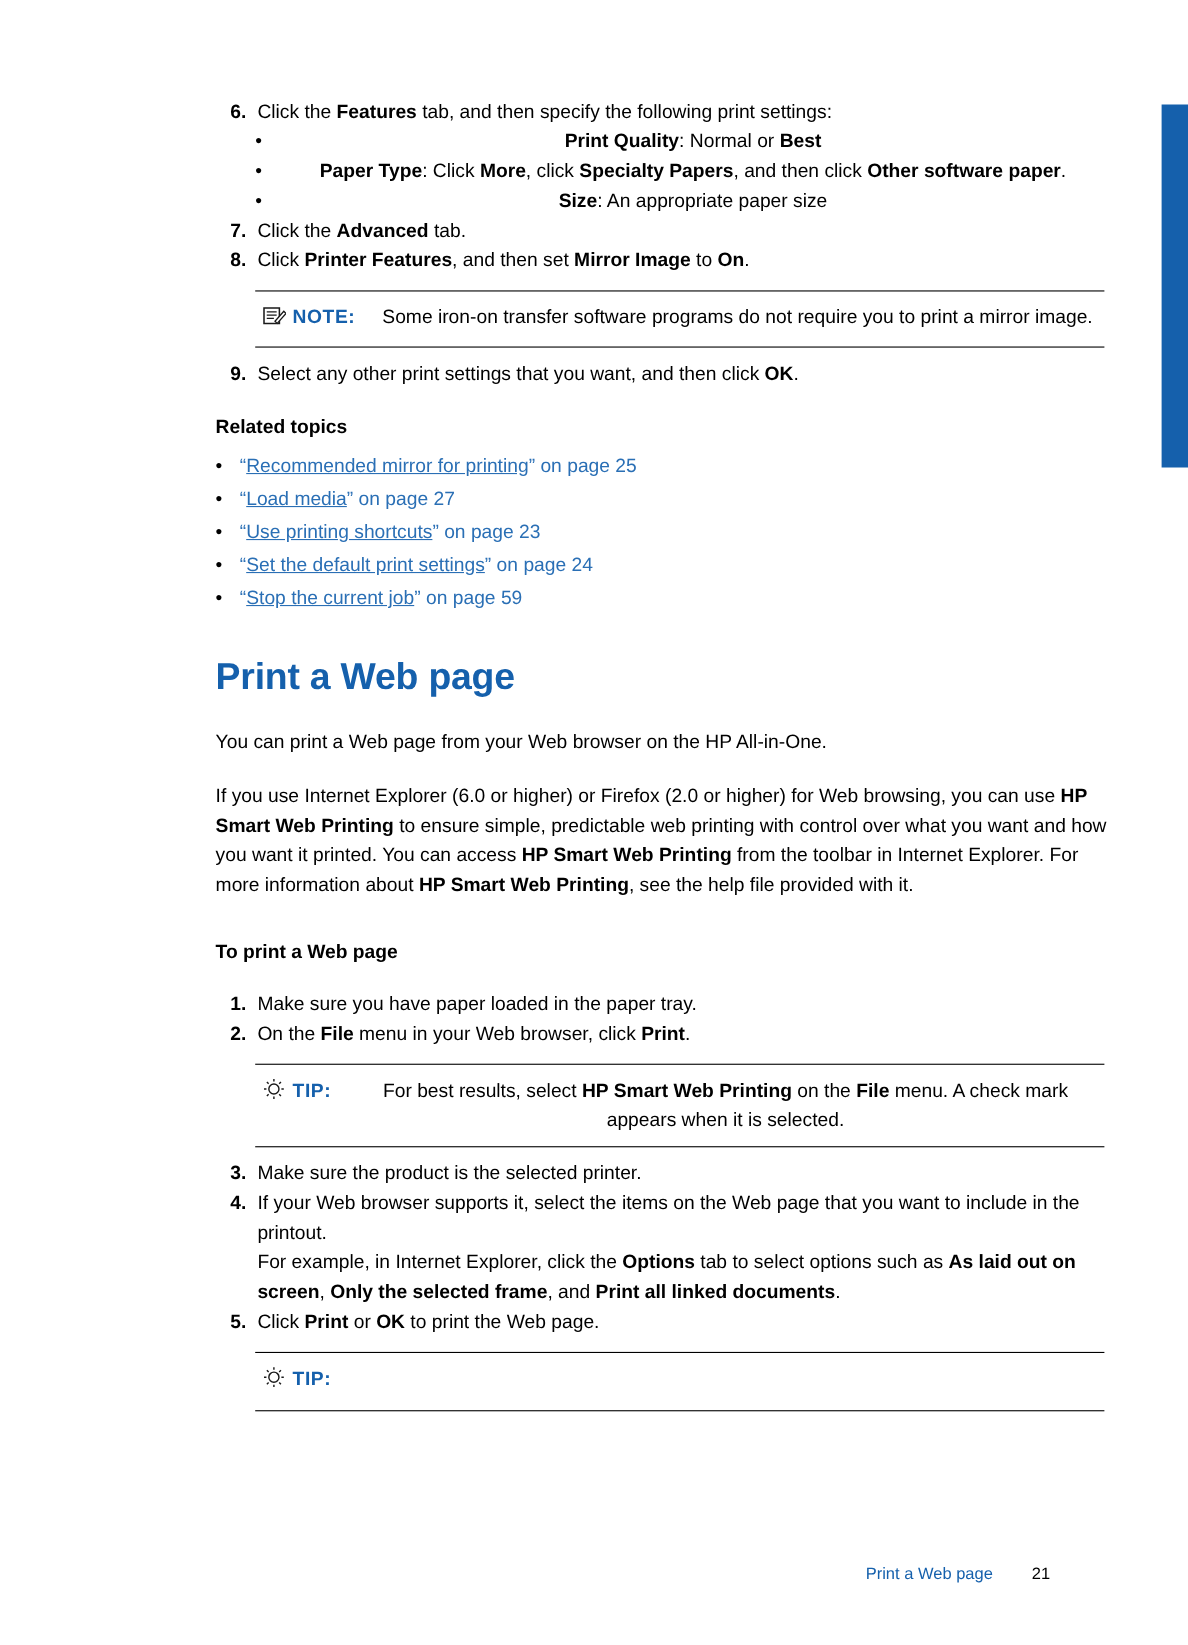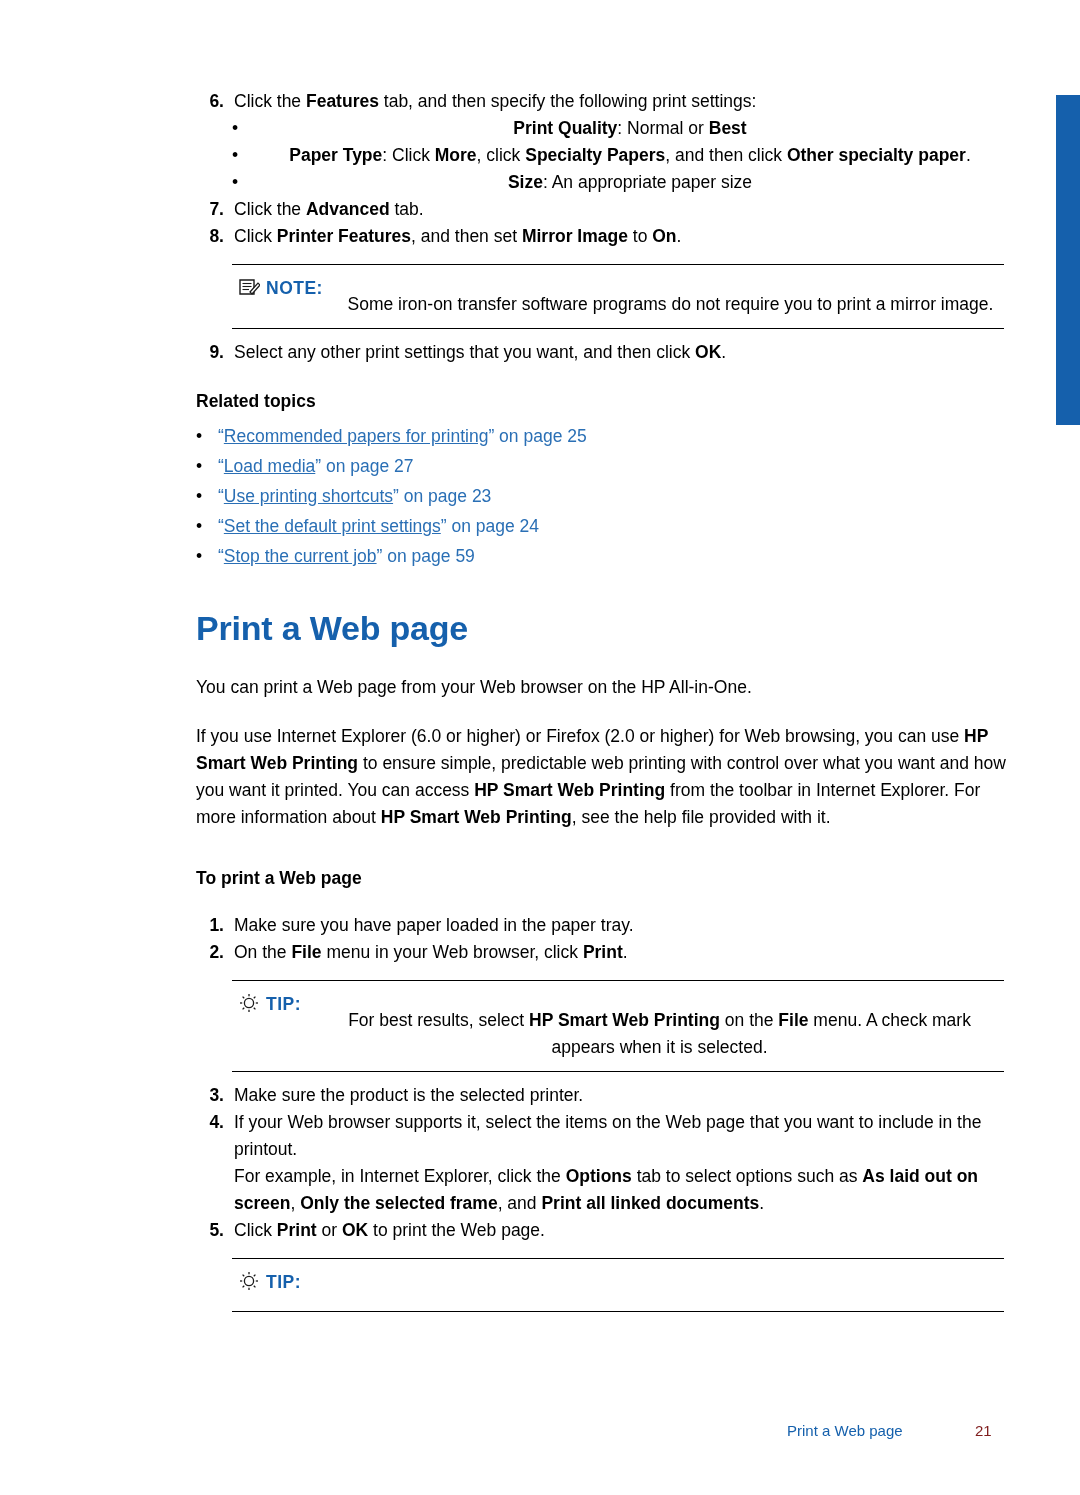--- a/index.html
+++ b/index.html
@@ -102,21 +102,20 @@
   }
   .callout-label {
     color: #1560ac;
     font-weight: bold;
     letter-spacing: 0.5px;
     flex: 0 0 auto;
     padding-right: 14px;
   }
   .callout-text {
     flex: 1;
-    margin-top: 16px;
   }
 
   .spacer-sm { height: 12px; }
   .spacer-md { height: 22px; }
 
   .heading-bold {
     font-size: 17.5px;
     font-weight: bold;
     line-height: 27px;
   }
@@ -175,24 +174,24 @@
   }
   .footer-text {
     position: absolute;
     left: 787px;
     top: 0;
     font-size: 15px;
     color: #1560ac;
   }
   .footer-page {
     position: absolute;
-    left: 975px;
+    left: 938px;
     top: 0;
     font-size: 15px;
-    color: #7f1d1d;
+    color: #000000;
   }
 </style>
 </head>
 <body>
 
 <div class="page">
 
   <div class="side-tab">
     
   </div>
@@ -204,21 +203,21 @@
       <div class="body" id="step6"><span>Click the </span><b>Features</b><span> tab, and then specify the following print settings:</span></div>
     </div>
 
     <ul class="bullets" id="step6bullets">
         <li class="bullet">
           <span class="dot">•</span>
           <span class="btext"><b>Print Quality</b><span>: Normal or </span><b>Best</b></span>
         </li>
         <li class="bullet">
           <span class="dot">•</span>
-          <span class="btext"><b>Paper Type</b><span>: Click </span><b>More</b><span>, click </span><b>Specialty Papers</b><span>, and then click </span><b>Other specialty paper</b><span>.</span></span>
+          <span class="btext"><b>Paper Type</b><span>: Click </span><b>More</b><span>, click </span><b>Specialty Papers</b><span>, and then click </span><b>Other software paper</b><span>.</span></span>
         </li>
         <li class="bullet">
           <span class="dot">•</span>
           <span class="btext"><b>Size</b><span>: An appropriate paper size</span></span>
         </li>
       </ul>
 
     <div id="stepsmid">
         <div class="step">
           <div class="num">7.</div>
@@ -250,21 +249,21 @@
       <div class="num">9.</div>
       <div class="body" id="step9"><span>Select any other print settings that you want, and then click </span><b>OK</b><span>.</span></div>
     </div>
 
     <div class="spacer-md"></div>
 
     <div class="heading-bold">Related topics</div>
     <ul class="related-list" id="relatedlist">
         <li class="related-item">
           <span class="dot">•</span>
-          <span><span class="link-plain">“</span><a class="link" href="#">Recommended papers for printing</a><span class="link-plain">” on page </span><span class="link-plain">25</span></span>
+          <span><span class="link-plain">“</span><a class="link" href="#">Recommended mirror for printing</a><span class="link-plain">” on page </span><span class="link-plain">25</span></span>
         </li>
         <li class="related-item">
           <span class="dot">•</span>
           <span><span class="link-plain">“</span><a class="link" href="#">Load media</a><span class="link-plain">” on page </span><span class="link-plain">27</span></span>
         </li>
         <li class="related-item">
           <span class="dot">•</span>
           <span><span class="link-plain">“</span><a class="link" href="#">Use printing shortcuts</a><span class="link-plain">” on page </span><span class="link-plain">23</span></span>
         </li>
         <li class="related-item">

